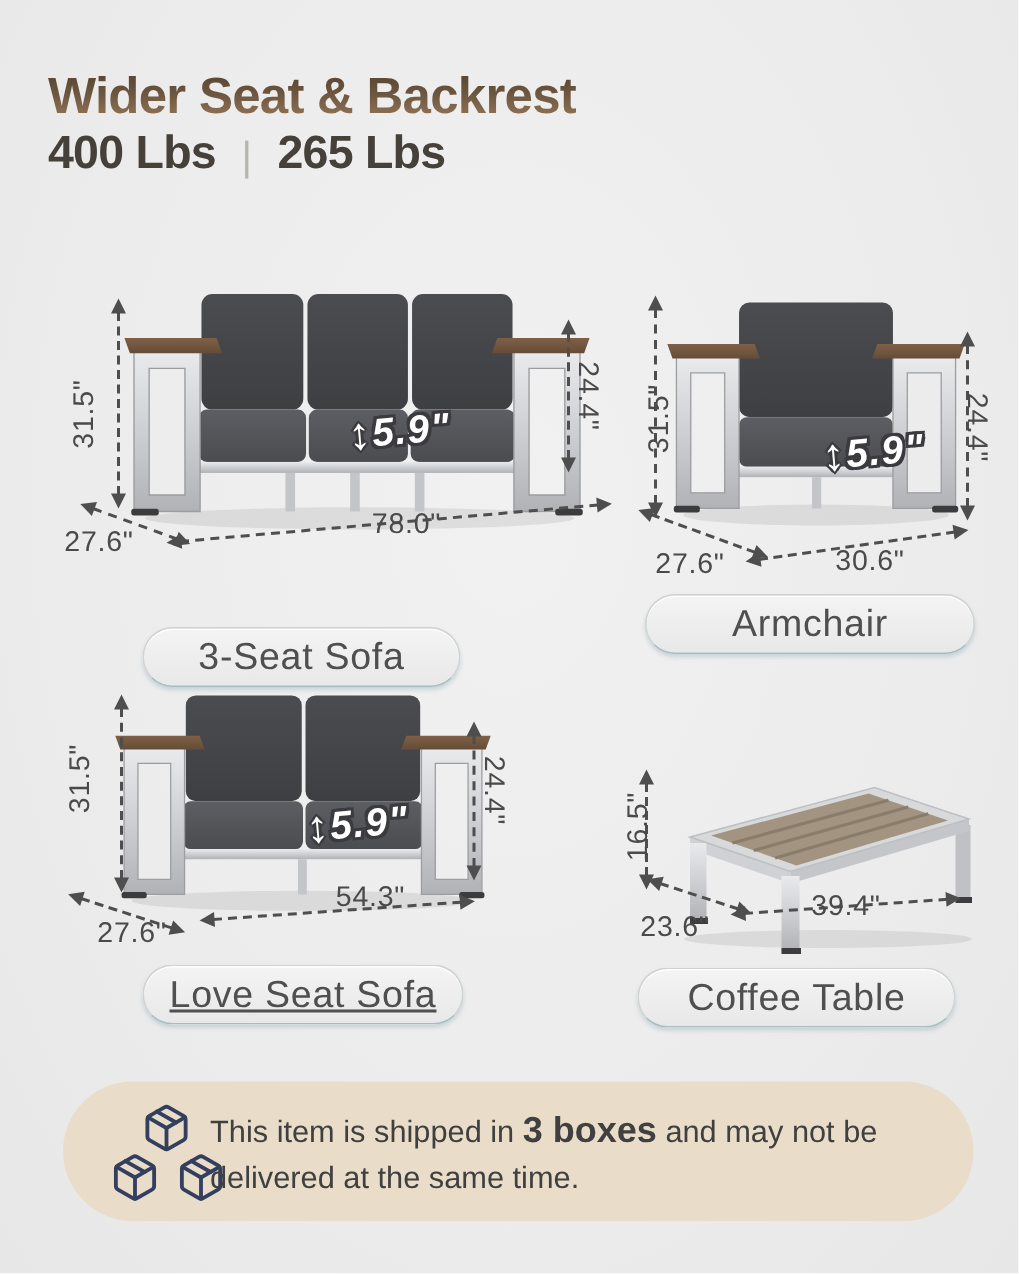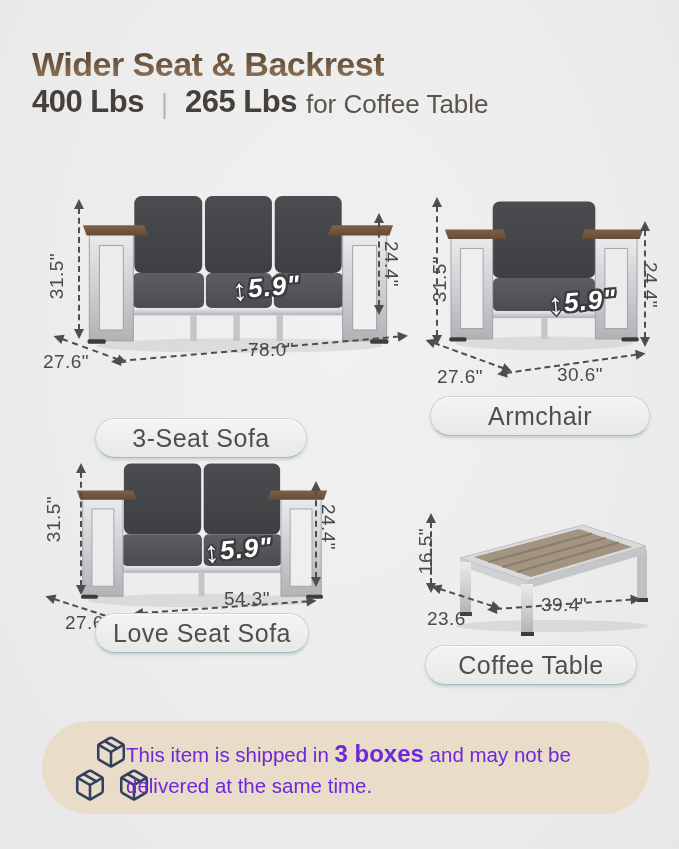--- a/index.html
+++ b/index.html
@@ -56,22 +56,22 @@
     display:flex;align-items:center;justify-content:center;
     font-size:25px;color:#4f4f4f;letter-spacing:0.5px;white-space:nowrap;
   }
   
   .note{
     position:absolute;left:42px;top:721px;width:607px;height:93px;border-radius:47px;
     background:#e9dcc8;
   }
   .note .ic{position:absolute;}
   .note-text{
-    position:absolute;left:84px;top:17px;width:462px;
-    font-size:20.5px;line-height:31px;color:#6d28d9;
+    position:absolute;left:98px;top:17px;width:462px;
+    font-size:20.5px;line-height:31px;color:#404040;
   }
   .note-text b{font-size:24px;font-weight:700;}
 </style>
 </head>
 <body>
 
 <div class="canvas">
 
   <svg width="0" height="0" style="position:absolute" aria-hidden="true">
     <defs>
@@ -93,21 +93,20 @@
           <stop offset="1" stop-color="#4b4c50"></stop>
       </linearGradient>
     </defs>
   </svg>
 
   <h1 class="title">Wider Seat &amp; Backrest</h1>
   <div class="specs">
     <span class="spec-value">400 Lbs</span>
     <span class="spec-div">|</span>
     <span class="spec-value">265 Lbs</span>
-    <span class="spec-unit">for Coffee Table</span>
   </div>
 
   <section class="product" style="left:28px;top:186px;width:392px;height:256px;">
     <svg class="illus" style="left:54px;top:6px;" width="312" height="164" viewBox="0 0 340 178">
       <ellipse cx="172" cy="167" rx="156" ry="8" fill="rgba(60,60,60,0.10)"></ellipse>
       <rect x="57" y="4" width="74" height="84" rx="8" fill="url(#cushG)"></rect>
       <rect x="134" y="4" width="73" height="84" rx="8" fill="url(#cushG)"></rect>
       <rect x="210" y="4" width="73" height="84" rx="8" fill="url(#cushG)"></rect>
       <rect x="55" y="88" width="78" height="38" rx="6" fill="url(#seatG)"></rect>
       <rect x="135" y="88" width="72" height="38" rx="6" fill="url(#seatG)"></rect>
@@ -189,21 +188,21 @@
     <span class="dim rr" style="left:268px;top:64px;width:64px;">24.4"</span>
     <span class="cush" style="left:176px;top:82px;">
       <span class="ar">↕</span>
       <span class="tx">5.9"</span>
     </span>
     <div class="dline h" style="left:114px;top:160px;width:166px;transform:rotate(-4deg);transform-origin:left center;"></div>
     <span class="dim" style="left:187px;top:136px;width:64px;">54.3"</span>
     <div class="dline h" style="left:26px;top:146px;width:64px;transform:rotate(18deg);transform-origin:left center;"></div>
     <span class="dim" style="left:28px;top:160px;width:64px;">27.6"</span>
   </section>
-  <div class="pill" style="left:95px;top:613px;width:212px;">Love Seat Sofa</div>
+  <div class="pill" style="left:95px;top:643px;width:212px;text-decoration:underline;">Love Seat Sofa</div>
 
   <section class="product" style="left:412px;top:500px;width:267px;height:145px;">
     <svg class="illus" style="left:28px;top:12px;" width="225" height="125" viewBox="0 0 225 125">
       <ellipse cx="112" cy="114" rx="96" ry="6" fill="rgba(60,60,60,0.10)"></ellipse>
       <rect x="141" y="18" width="9" height="40" fill="#c6c8cb"></rect>
       <rect x="197" y="38" width="10" height="50" fill="#bfc1c4"></rect>
       <polygon points="20,46 87,69 87,77 20,54" fill="#cfd1d4"></polygon>
       <polygon points="87,69 206,34 206,42 87,77" fill="#c4c6c9"></polygon>
       <rect x="20" y="50" width="11" height="52" fill="url(#metalG)"></rect>
       <rect x="81" y="72" width="12" height="50" fill="url(#metalG)"></rect>

